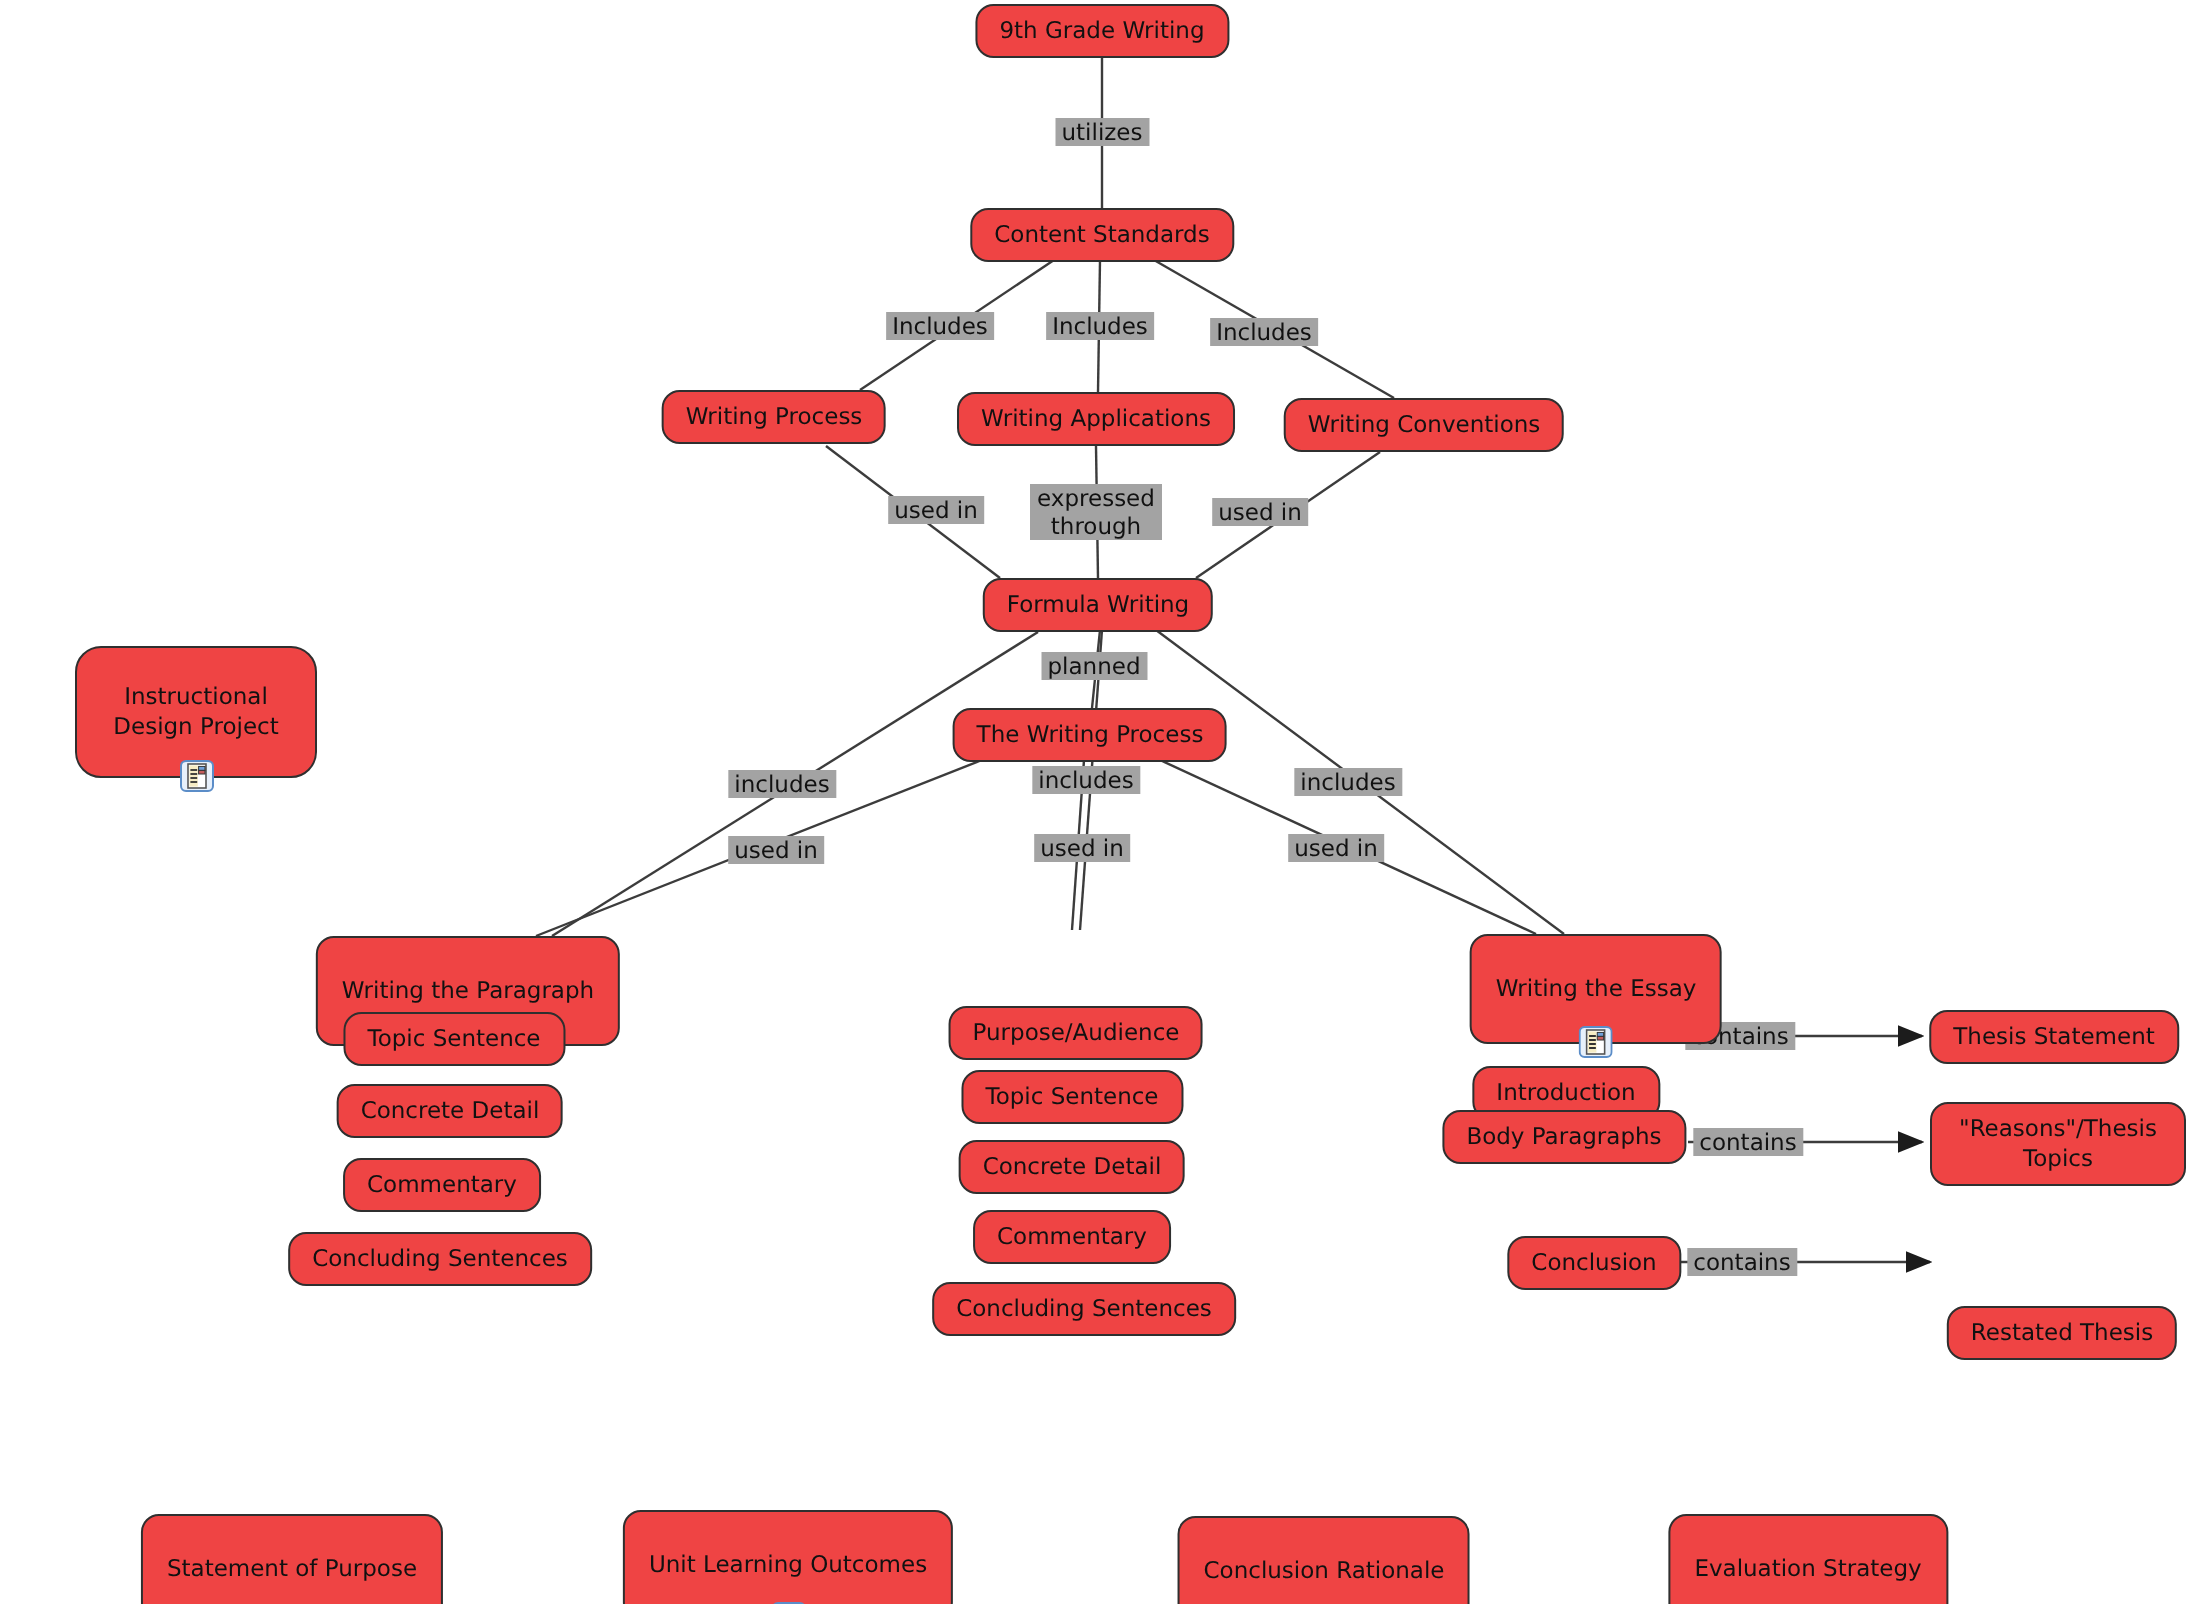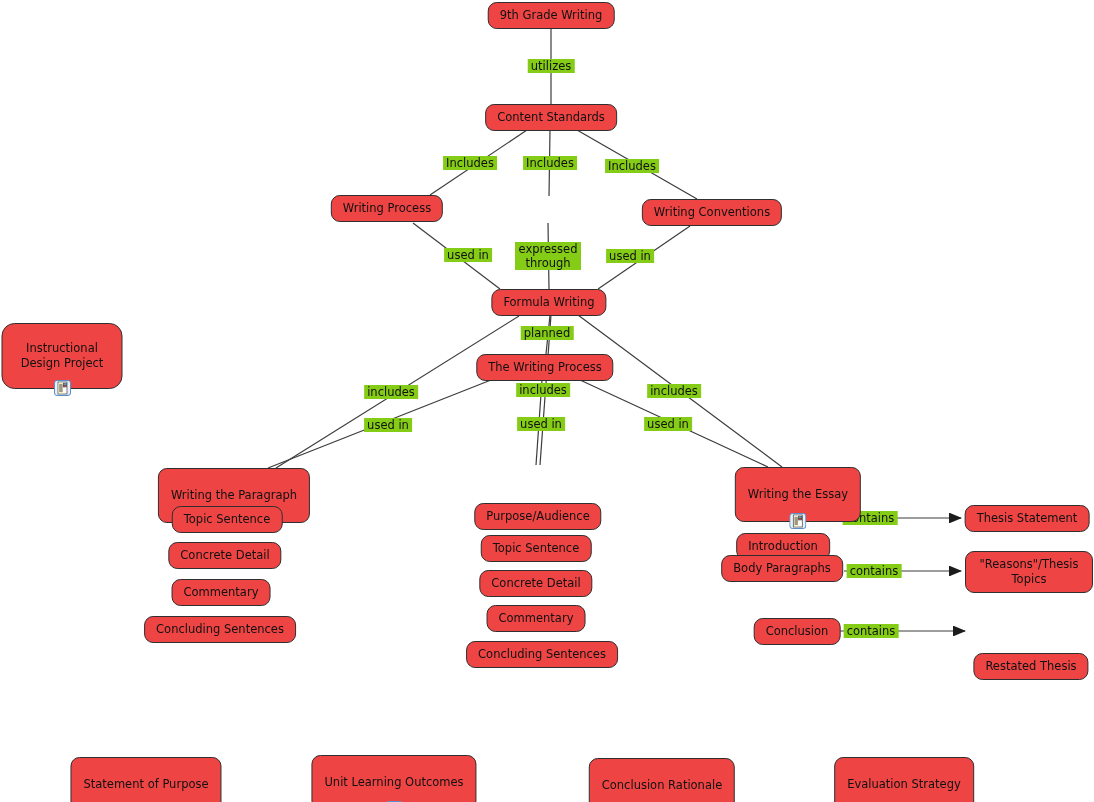--- a/index.html
+++ b/index.html
@@ -8,26 +8,26 @@
   svg.wires{position:absolute;left:0;top:0;z-index:1;}
   .node{
     position:absolute;z-index:3;
     transform:translateX(-50%);
     background:#ef4444;border:1px solid #2f2f2f;border-radius:9px;
     padding:5px 11px;font-size:11.5px;line-height:15px;color:#111;
     white-space:nowrap;text-align:center;box-sizing:content-box;
   }
   .node.parent{padding:19px 12px;}
   .node.multiline{white-space:normal;}
-  .node.idp{border-radius:13px;width:99px;height:52px;display:flex;align-items:center;justify-content:flex-end;padding:6px 10px;}
+  .node.idp{border-radius:13px;width:99px;height:52px;display:flex;align-items:center;justify-content:flex-end;padding:6px 10px;margin-left:36px;}
   .res-icon{position:absolute;left:50%;bottom:-8px;transform:translateX(-50%);width:17px;height:16px;line-height:0;z-index:4;}
   .lbl{
     position:absolute;z-index:2;
     transform:translate(-50%,-50%);
-    background:#84cc16;color:#111;font-size:11.5px;line-height:14px;
+    background:#a3a3a3;color:#111;font-size:11.5px;line-height:14px;
     padding:0 3px;white-space:nowrap;text-align:center;
   }
   .lbl.two-line{white-space:normal;width:66px;padding:0;}
 </style>
 </head>
 <body>
 
 <div class="map">
 
   <svg class="wires" width="1094" height="802" viewBox="0 0 1094 802">
@@ -71,20 +71,21 @@
   <div class="lbl" style="left:388px;top:425px">used in</div>
   <div class="lbl" style="left:541px;top:424px">used in</div>
   <div class="lbl" style="left:668px;top:424px">used in</div>
   <div class="lbl" style="left:870px;top:518px">contains</div>
   <div class="lbl" style="left:874px;top:571px">contains</div>
   <div class="lbl" style="left:871px;top:631px">contains</div>
 
   <div class="node" style="left:551px;top:2px">9th Grade Writing</div>
   <div class="node" style="left:551px;top:104px">Content Standards</div>
   <div class="node" style="left:387px;top:195px">Writing Process</div>
+  <div class="node" style="left:548px;top:196px">Writing Applications</div>
   <div class="node" style="left:712px;top:199px">Writing Conventions</div>
   <div class="node" style="left:549px;top:289px">Formula Writing</div>
   <div class="node" style="left:545px;top:354px">The Writing Process</div>
 
   <div class="node parent" style="left:234px;top:468px">
     <span>Writing the Paragraph</span>
     <span class="res-icon">
       <svg width="17" height="16" viewBox="0 0 17 16">
         <rect x="0.5" y="0.5" width="16" height="15" rx="2.5" fill="#e7f0fb" stroke="#5b8dc8"></rect>
         <rect x="4" y="2" width="9" height="12" fill="#ffffff" stroke="#555555" stroke-width="0.8"></rect>

